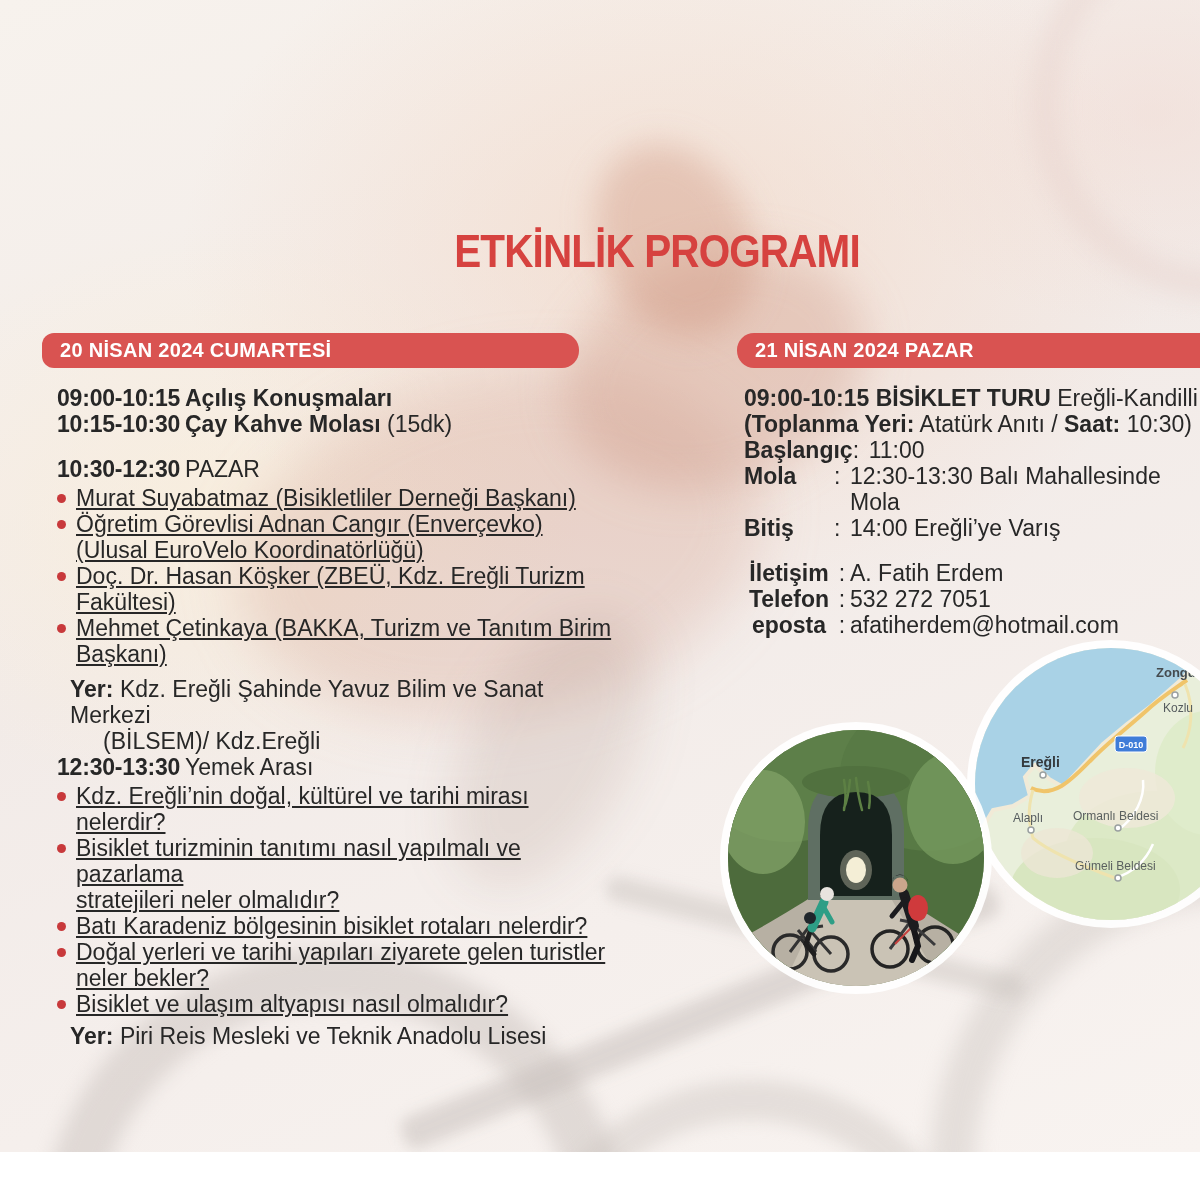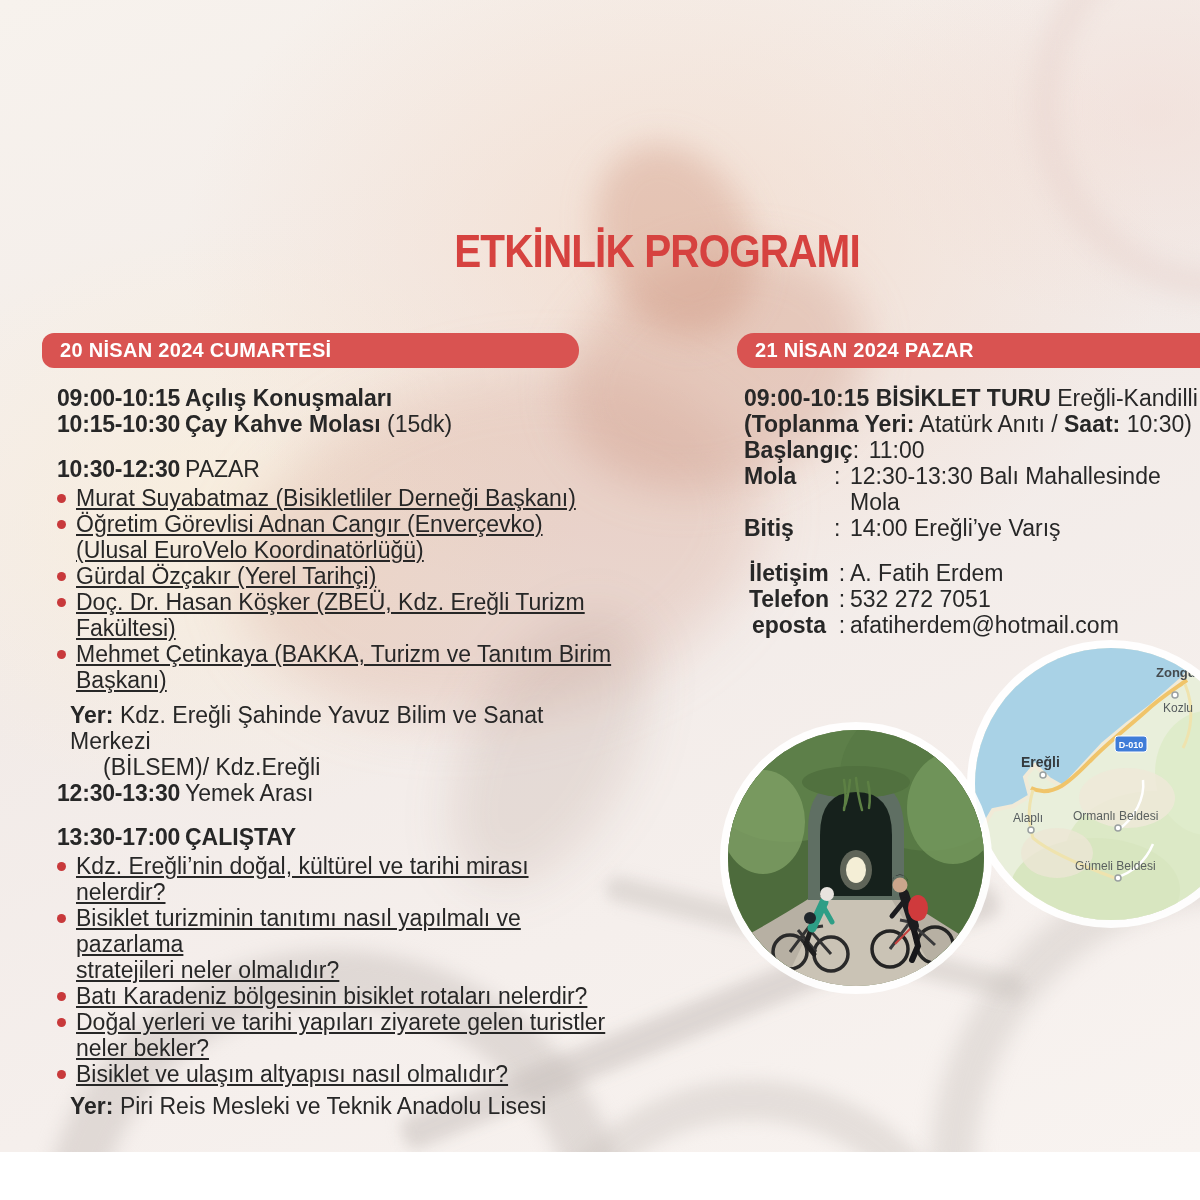--- a/index.html
+++ b/index.html
@@ -114,47 +114,39 @@
       </li>
       <li>
         <span class="dot"></span>
         <div>
           <div>Öğretim Görevlisi Adnan Cangır (Enverçevko)</div>
           <div>(Ulusal EuroVelo Koordinatörlüğü)</div>
         </div>
       </li>
       <li>
         <span class="dot"></span>
-        <div>Gürdal Özçakır (Yerel Tarihçi)</div>
-      </li>
-      <li>
-        <span class="dot"></span>
         <div>Doç. Dr. Hasan Köşker (ZBEÜ, Kdz. Ereğli Turizm Fakültesi)</div>
       </li>
       <li>
         <span class="dot"></span>
         <div>Mehmet Çetinkaya (BAKKA, Turizm ve Tanıtım Birim Başkanı)</div>
       </li>
     </ul>
 
     <div class="venue">
       <span class="b">Yer:</span>
       <span>Kdz. Ereğli Şahinde Yavuz Bilim ve Sanat Merkezi</span>
       <div class="vline2">(BİLSEM)/ Kdz.Ereğli</div>
     </div>
 
     <div class="row mt14">
       <span class="time">12:30-13:30</span>
       <span>Yemek Arası</span>
     </div>
 
-    <div class="row mt18">
-      <span class="time">13:30-17:00</span>
-      <span class="b">ÇALIŞTAY</span>
-    </div>
 
     <ul class="bullets">
       <li>
         <span class="dot"></span>
         <div>Kdz. Ereğli’nin doğal, kültürel ve tarihi mirası nelerdir?</div>
       </li>
       <li>
         <span class="dot"></span>
         <div>
           <div>Bisiklet turizminin tanıtımı nasıl yapılmalı ve pazarlama</div>

